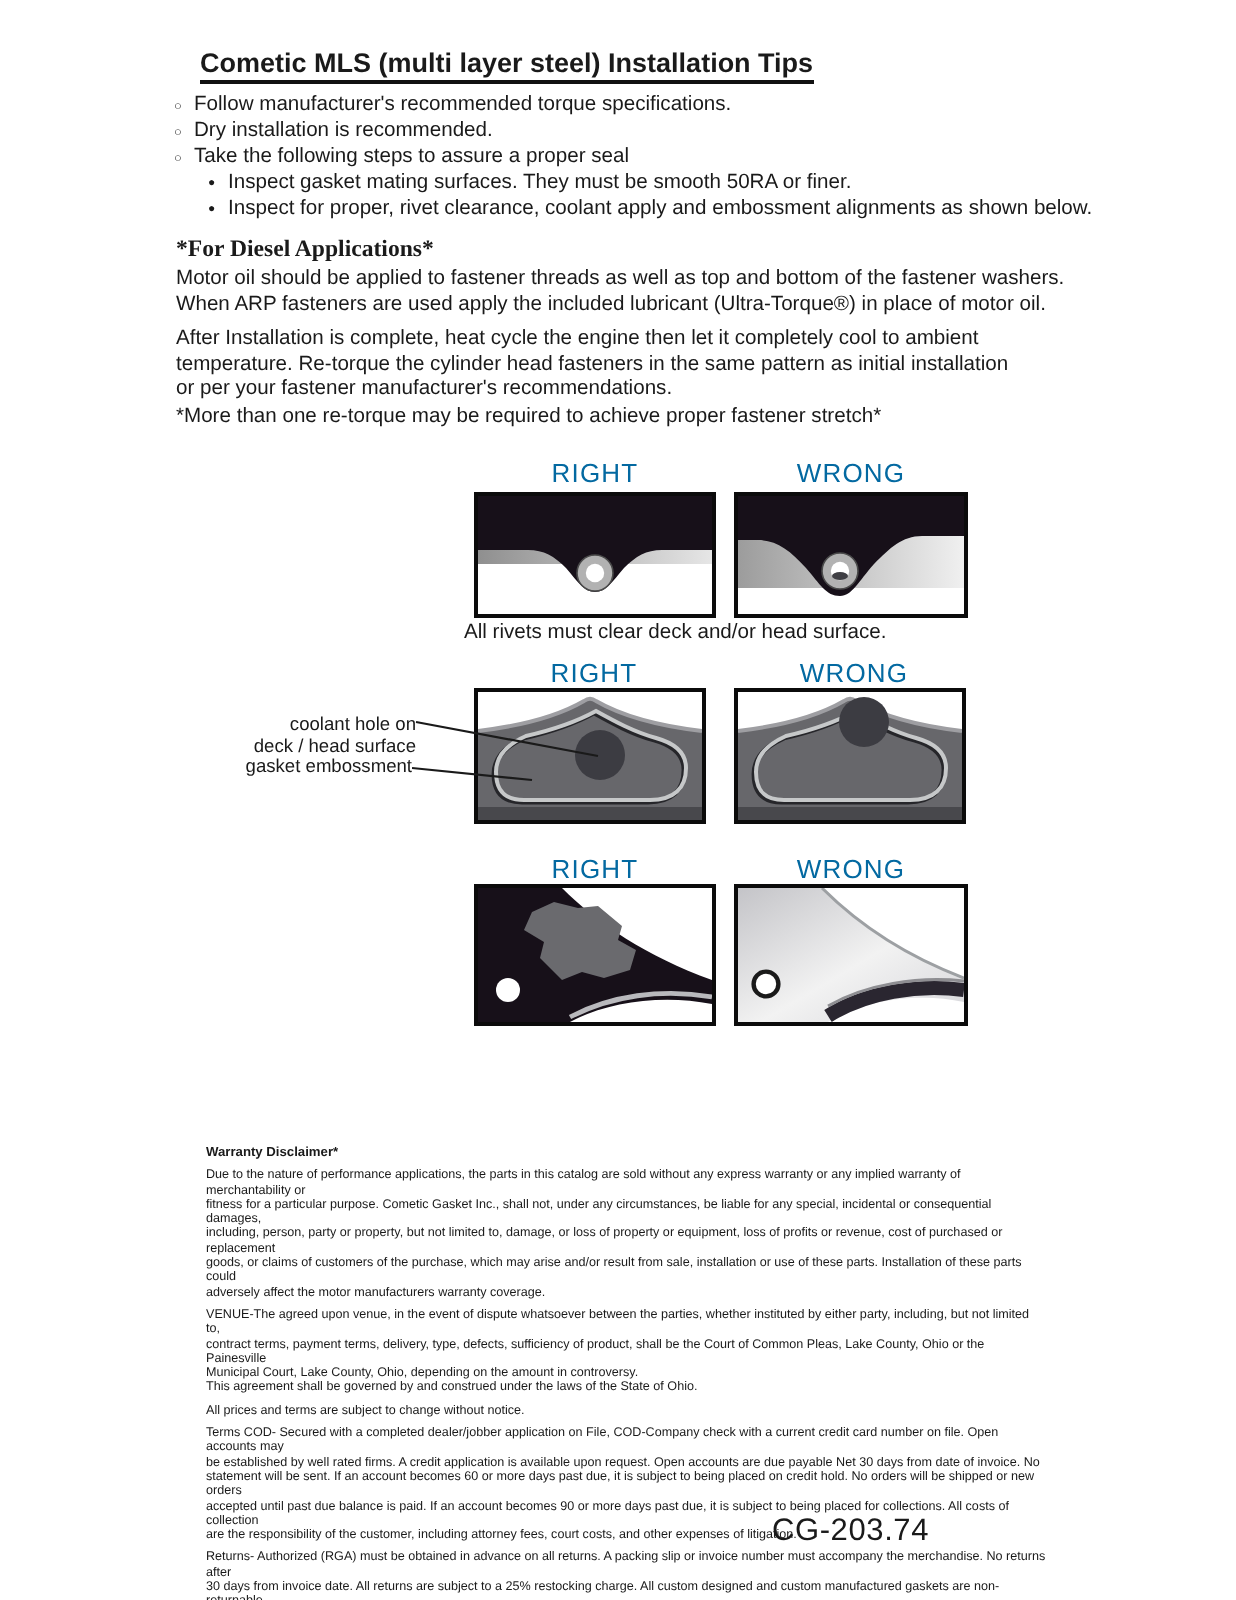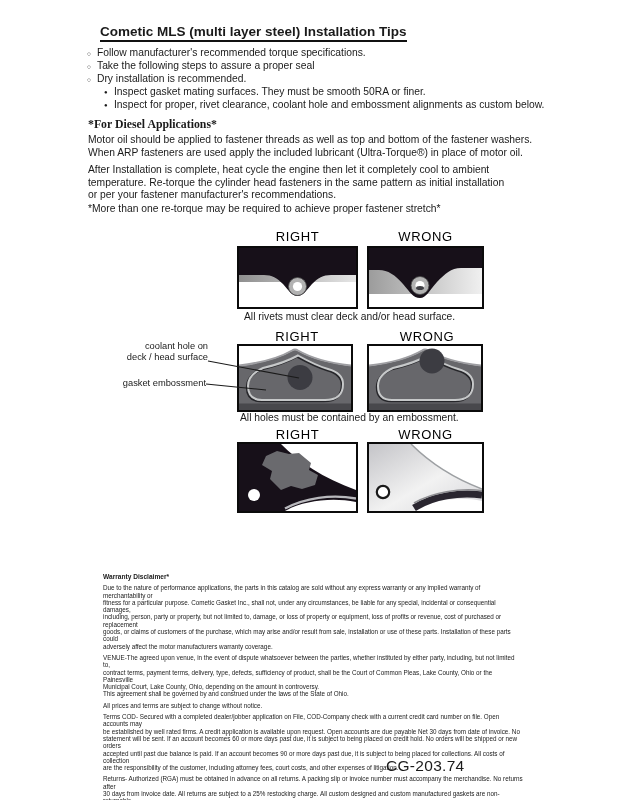--- a/index.html
+++ b/index.html
@@ -12,44 +12,44 @@
     border-bottom:2px solid #111; padding-bottom:1px; white-space:nowrap;
   }
   .bullets { position:absolute; left:87px; top:46px; font-size:10.3px; line-height:13px; }
   .bullet { position:relative; padding-left:10px; white-space:nowrap; }
   .bullet::before { content:"○"; position:absolute; left:0; top:0.5px; font-size:6.5px; }
   .sub { margin-left:17px; }
   .sub::before { content:"●"; font-size:6px; top:1px; }
   .diesel-heading { position:absolute; left:88px; top:117px; font-size:11.8px; font-weight:bold;font-family:Liberation Serif, serif; }
   .para { position:absolute; left:88px; font-size:10.3px; line-height:12.5px; white-space:nowrap; }
   .p1 { top:134px; } .p2 { top:164px; } .p3 { top:203px; }
-  .fig-label { position:absolute; font-size:13px; letter-spacing:0.6px; text-align:center; color:#000000; }
+  .fig-label { position:absolute; font-size:13px; letter-spacing:0.6px; text-align:center; color:#0369a1; }
   .panel { position:absolute; border:2px solid #0b0b0b; background:#fff; }
   .panel svg { display:block; width:100%; height:100%; }
   .fig-caption { position:absolute; font-size:10.3px; line-height:12px; white-space:nowrap; }
   .ann { position:absolute; font-size:9.3px; line-height:11px; text-align:right; }
   .ann-lines { position:absolute; z-index:5; }
   .disclaimer { position:absolute; left:103px; top:573px; width:420px; font-size:6.3px; line-height:7.3px; }
   .disc-h { font-weight:bold; font-size:6.6px; margin:0 0 4px 0; }
   .disc-p { margin:0 0 4px 0; }
   .footer-code { position:absolute; left:386px; top:757px; font-size:15.5px; letter-spacing:0.3px; }
 </style>
 </head>
 <body>
 
 <div class="page">
 
   <div class="title">Cometic MLS (multi layer steel) Installation Tips</div>
 
   <div class="bullets">
     <div class="bullet">Follow manufacturer's recommended torque specifications.</div>
+    <div class="bullet">Dry installation is recommended.</div>
     <div class="bullet">Take the following steps to assure a proper seal</div>
-    <div class="bullet">Dry installation is recommended.</div>
     <div class="bullet sub">Inspect gasket mating surfaces.  They must be smooth 50RA or finer.</div>
-    <div class="bullet sub">Inspect for proper, rivet clearance, coolant hole and embossment alignments as custom below.</div>
+    <div class="bullet sub">Inspect for proper, rivet clearance, coolant apply and embossment alignments as shown below.</div>
   </div>
 
   <div class="diesel-heading">*For Diesel Applications*</div>
   <div class="para p1">Motor oil should be applied to fastener threads as well as top and bottom of the fastener washers.<br>When ARP fasteners are used apply the included lubricant (Ultra-Torque®) in place of motor oil.</div>
   <div class="para p2">After Installation is complete, heat cycle the engine then let it completely cool to ambient<br>temperature. Re-torque the cylinder head fasteners in the same pattern as initial installation<br>or per your fastener manufacturer's recommendations.</div>
   <div class="para p3">*More than one re-torque may be required to achieve proper fastener stretch*</div>
 
   <div class="fig-label" style="left:237px; top:229px; width:121px;">RIGHT</div>
   <div class="fig-label" style="left:367px; top:229px; width:117px;">WRONG</div>
 
@@ -77,26 +77,26 @@
         </linearGradient>
       </defs>
       <rect x="0" y="20" width="113" height="26" fill="url(#gB)"></rect>
       <path d="M0,0 H113 V20 H92 C82,20 76,26 68,34 C60,43 57,50 51,50 C44,50 41,44 34,36 C26,27 19,22 10,22 H0 Z" fill="#171019"></path>
       <circle cx="51" cy="37.5" r="9" fill="#b2b2b2"></circle>
       <circle cx="51" cy="37.5" r="4.6" fill="#ffffff"></circle>
       <ellipse cx="51" cy="40" rx="4" ry="2" fill="#3f3f44"></ellipse>
       <circle cx="51" cy="37.5" r="9" fill="none" stroke="#4a4a4a" stroke-width="0.8"></circle>
     </svg>
   </div>
-  <div class="fig-caption" style="left:244px; top:311px;">All rivets must clear deck and/or head surface.</div>
+  <div class="fig-caption" style="left:232px; top:311px;">All rivets must clear deck and/or head surface.</div>
 
   <div class="fig-label" style="left:237px; top:329px; width:120px;">RIGHT</div>
   <div class="fig-label" style="left:367px; top:329px; width:120px;">WRONG</div>
 
-  <div class="ann" style="left:100px; top:341px; width:108px;">coolant hole on<br>deck / head surface</div>
+  <div class="ann" style="left:100px; top:357px; width:108px;">coolant hole on<br>deck / head surface</div>
   <div class="ann" style="left:96px; top:378px; width:110px;">gasket embossment</div>
   <svg class="ann-lines" style="left:206px; top:355px;" width="100" height="40" viewBox="0 0 100 40">
     <line x1="2" y1="6" x2="93" y2="23" stroke="#1a1a1a" stroke-width="1.1"></line>
     <line x1="0" y1="29" x2="60" y2="35" stroke="#1a1a1a" stroke-width="1.1"></line>
   </svg>
 
   <div class="panel" style="left:237px; top:344px; width:112px; height:64px;">
     <svg viewBox="0 0 112 64">
       <path d="M0,20 Q34,16 53,5 Q56,2.8 59,5 Q78,16 112,20 L112,64 L0,64 Z" fill="#67676b"></path>
       <path d="M0,19.5 Q34,15.5 53,4.5 Q56,2.3 59,4.5 Q78,15.5 112,19.5" fill="none" stroke="#9e9ea2" stroke-width="2"></path>
@@ -109,21 +109,20 @@
   <div class="panel" style="left:367px; top:344px; width:112px; height:64px;">
     <svg viewBox="0 0 112 64">
       <path d="M0,20 Q34,16 53,5 Q56,2.8 59,5 Q78,16 112,20 L112,64 L0,64 Z" fill="#67676b"></path>
       <path d="M0,19.5 Q34,15.5 53,4.5 Q56,2.3 59,4.5 Q78,15.5 112,19.5" fill="none" stroke="#9e9ea2" stroke-width="2"></path>
       <rect x="0" y="57.5" width="112" height="6.5" fill="#48484c"></rect>
       <path d="M24,22 C15,26 9,32 9,40 C9,50 14,54 23,54 L86,54 C98,54 104,48 104,38 C104,30 98,25.5 89,23 C78,20 68,14.5 59,9.5 C49,15 35,19.5 24,22 Z" fill="none" stroke-width="2.4" transform="translate(-1,1)" stroke="#26262a"></path>
       <path d="M24,22 C15,26 9,32 9,40 C9,50 14,54 23,54 L86,54 C98,54 104,48 104,38 C104,30 98,25.5 89,23 C78,20 68,14.5 59,9.5 C49,15 35,19.5 24,22 Z" fill="none" stroke-width="2" stroke="#c6c8c9"></path>
       <circle cx="63" cy="15" r="12.5" fill="#3c3c42"></circle>
     </svg>
   </div>
-  <div class="fig-caption" style="left:240px; top:412px;">All holes must be contained by an embossment.</div>
 
   <div class="fig-label" style="left:237px; top:427px; width:121px;">RIGHT</div>
   <div class="fig-label" style="left:367px; top:427px; width:117px;">WRONG</div>
 
   <div class="panel" style="left:237px; top:442px; width:117px; height:67px;">
     <svg viewBox="0 0 117 67">
       <path d="M0,0 L42,0 C60,18 84,34 117,46 L117,58 C92,53 64,57 46,67 L0,67 Z" fill="#171019"></path>
       <path d="M46,64.5 C66,54 92,50 117,54.5" fill="none" stroke="#b9b9bd" stroke-width="2.4"></path>
       <path d="M27,12 L38,7 L50,10 L60,9 L72,19 L70,26 L79,31 L76,41 L63,45 L52,42 L42,46 L31,35 L33,27 L23,21 Z" fill="#6a6a6e"></path>
       <circle cx="15" cy="51" r="6" fill="#ffffff"></circle>

